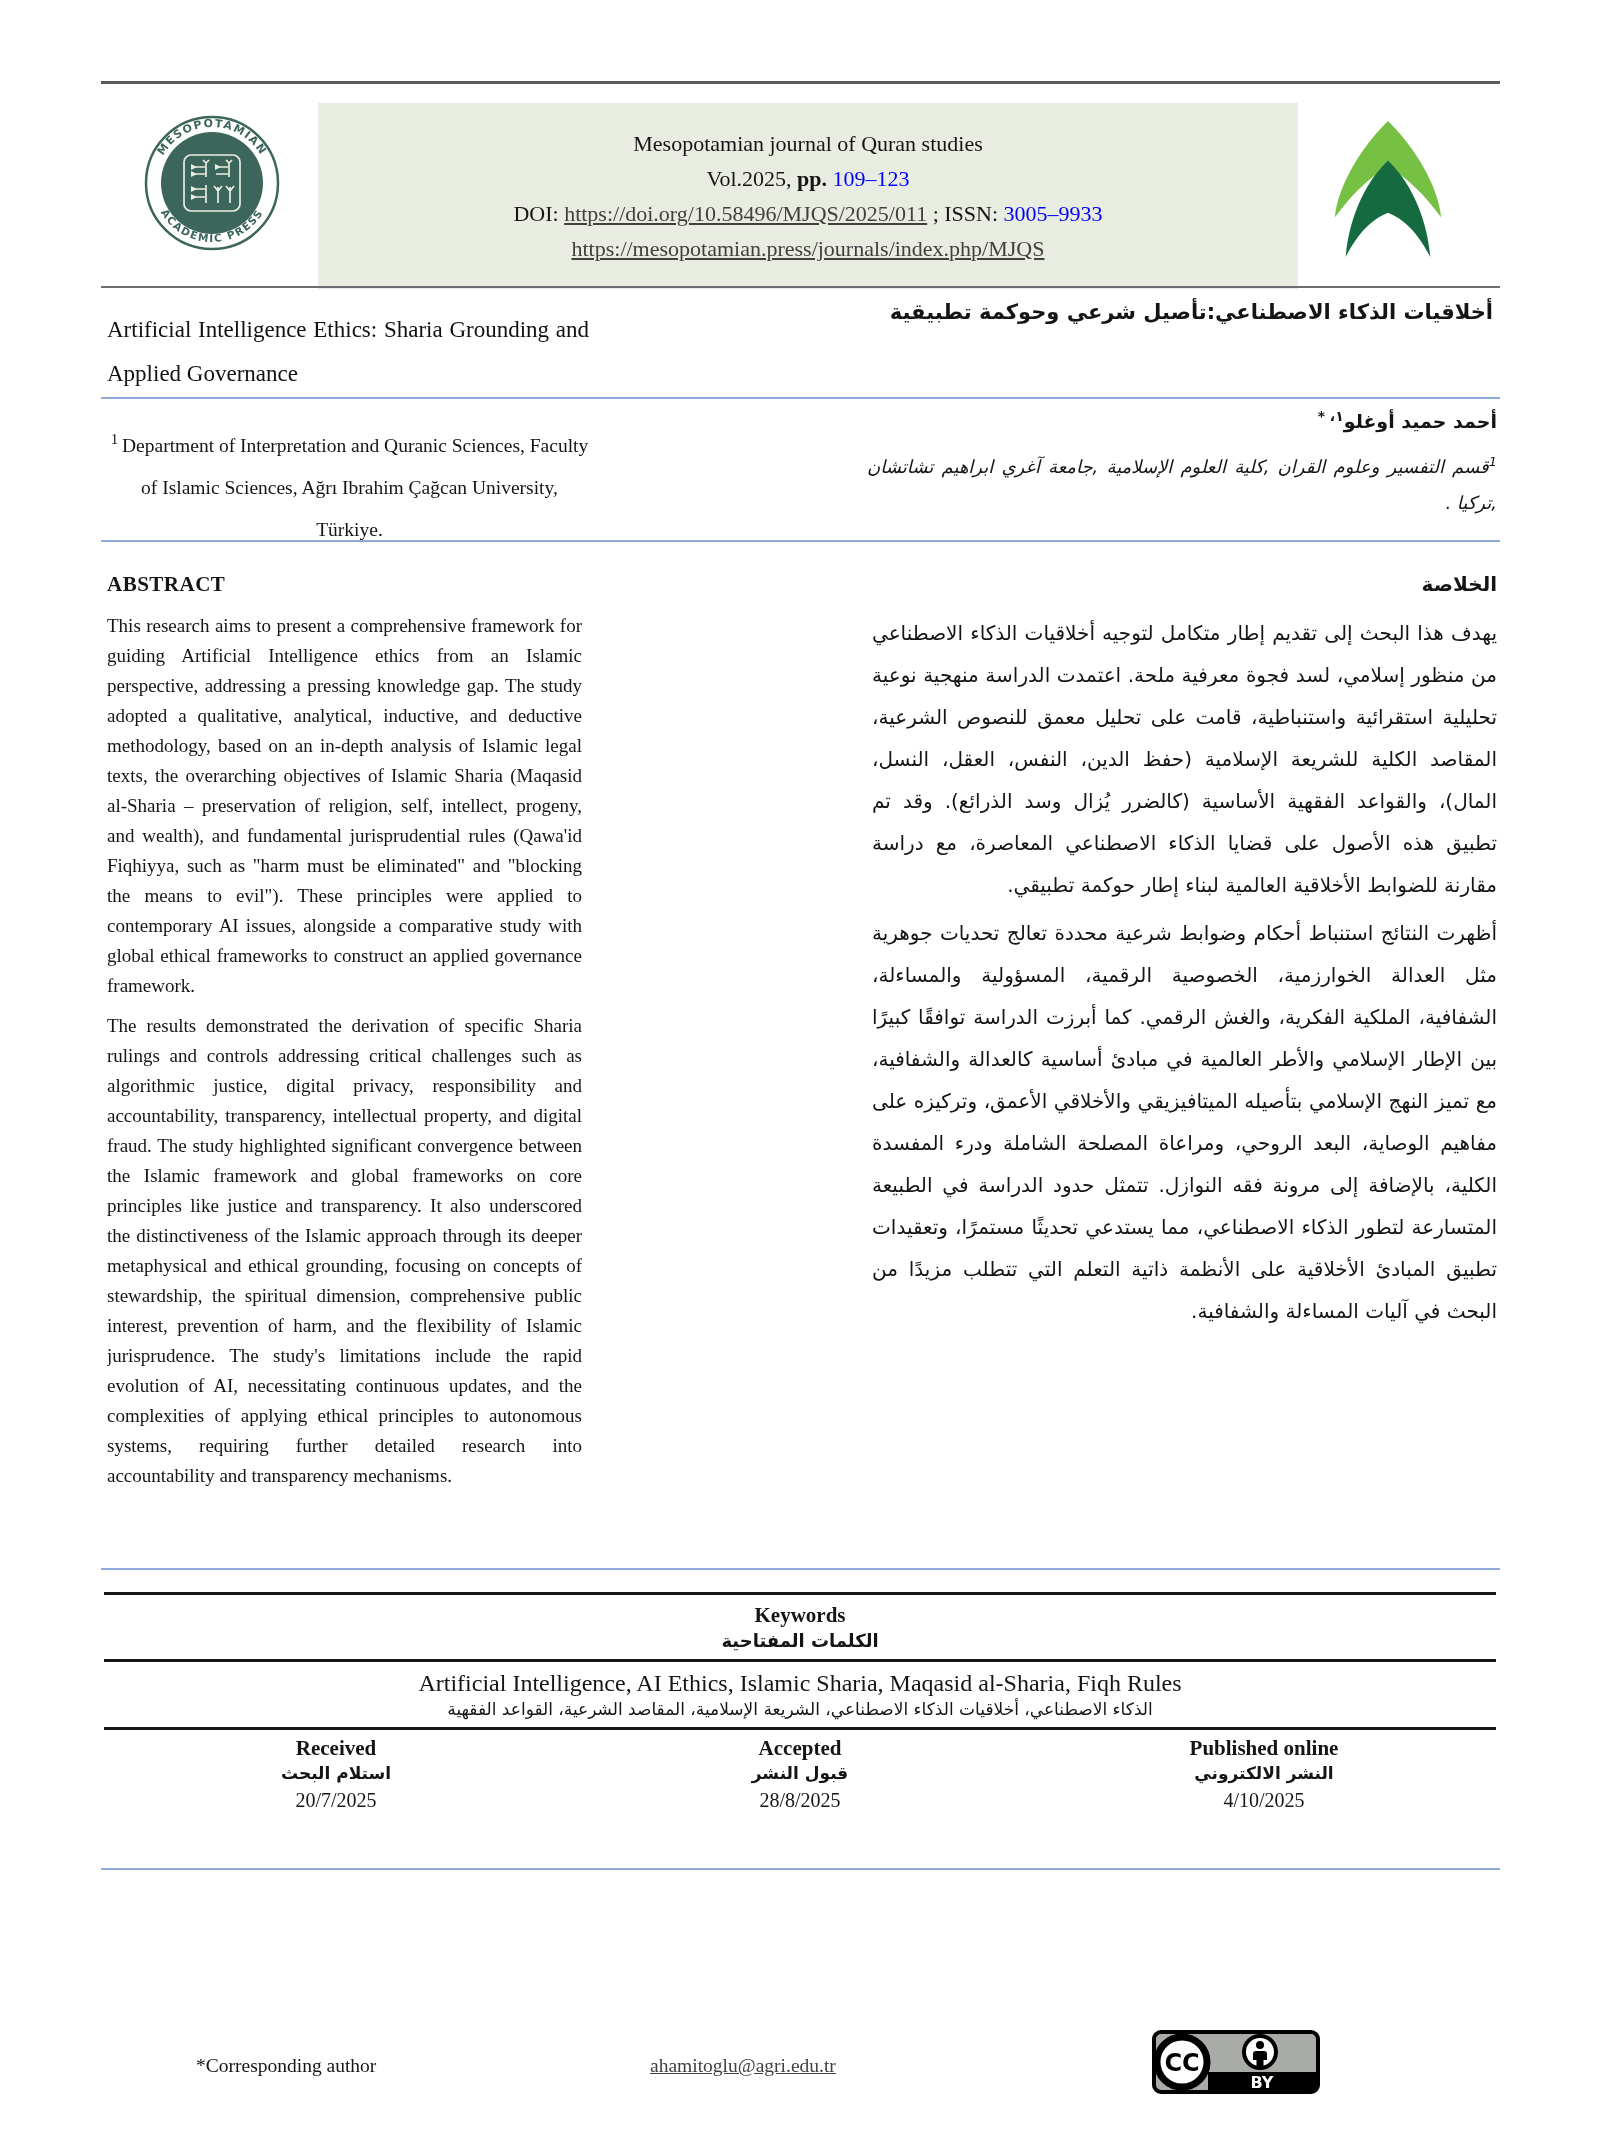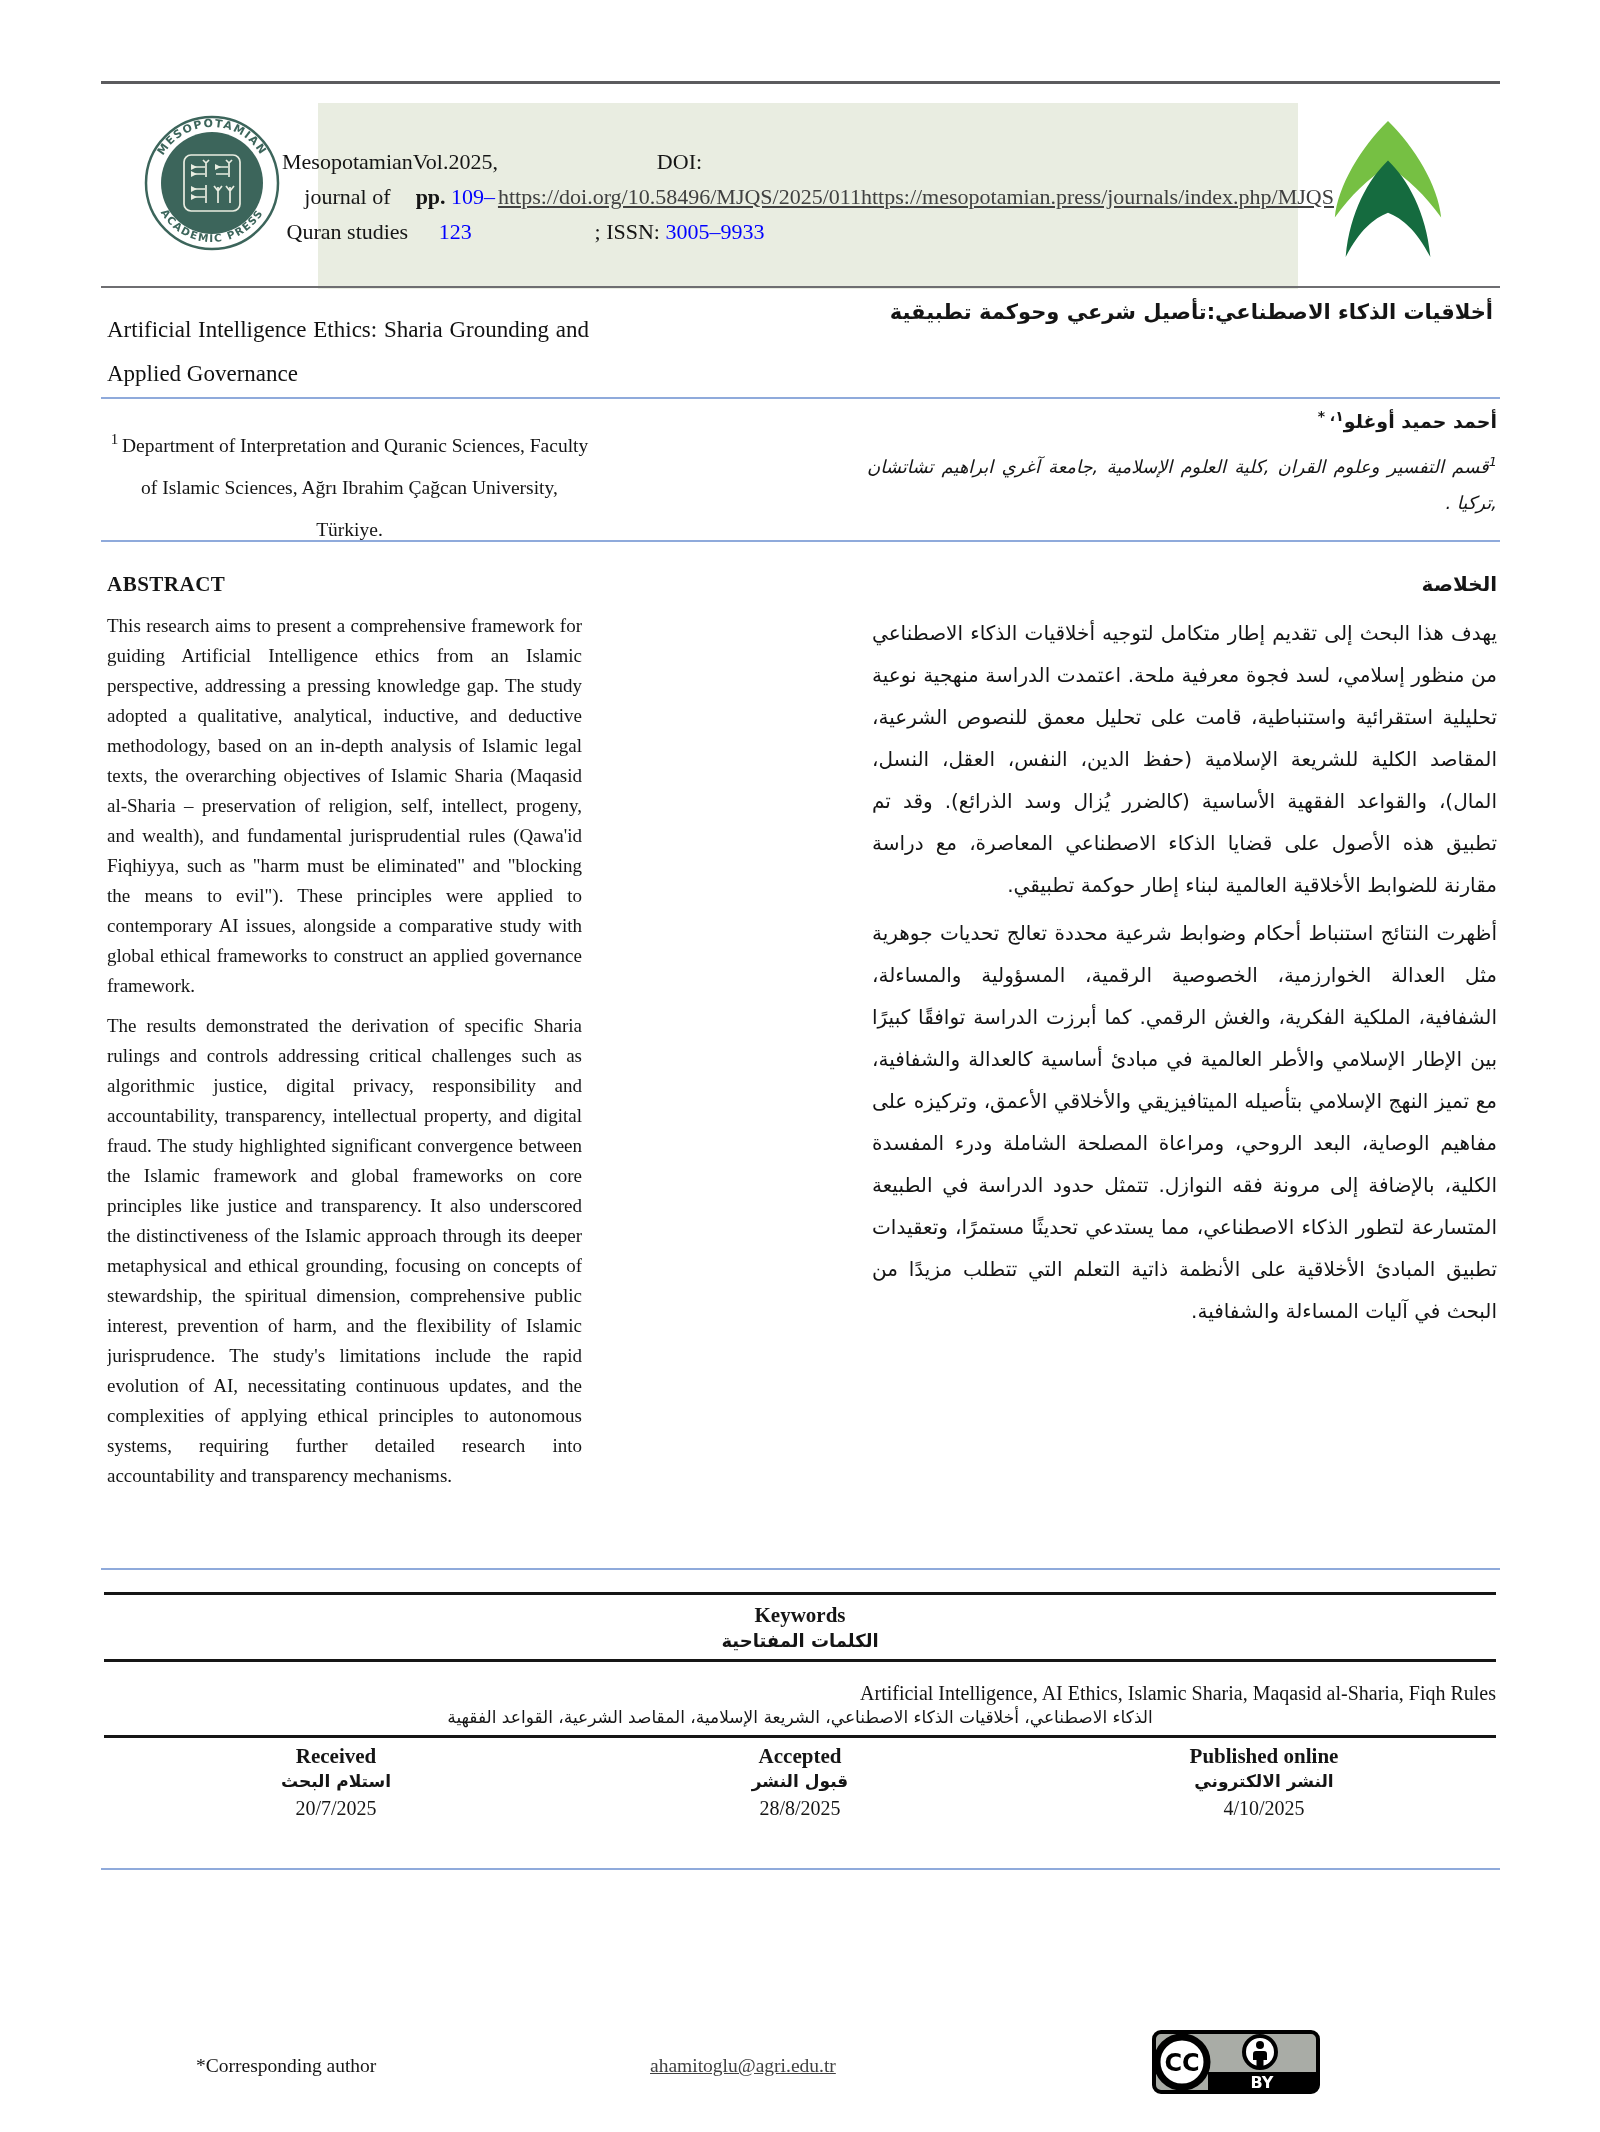--- a/index.html
+++ b/index.html
@@ -9,21 +9,21 @@
   }
   .rule-gray { position:absolute; left:101px; width:1399px; height:3px; background:#5b5b5e; }
   .rule-gray2 { position:absolute; left:101px; width:1399px; height:2px; background:#6e6e71; }
   .rule-blue { position:absolute; left:101px; width:1399px; height:2px; background:#8FAADB; }
 
   
   .header-row { position:absolute; left:100px; top:103px; width:1400px; display:flex; align-items:flex-start; }
   .press-logo { margin-left:42px; margin-top:10px; flex:0 0 auto; }
   .header-box {
     margin-left:36px; width:980px; min-height:170px; background:#E9EDE1;
-    display:flex; flex-direction:row; justify-content:center; align-items:center;
+    display:flex; flex-direction:column; justify-content:center; align-items:center;
     text-align:center; font-size:22px; line-height:35px; padding:8px 0;
   }
   .journal-logo { margin-left:26px; margin-top:16px; flex:0 0 auto; }
   .blue-link { color:#404040; text-decoration:underline; cursor:pointer; }
   .blue-text { color:#0000FF; text-decoration:none; }
   .bold { font-weight:bold; }
 
   
   .title-en { position:absolute; left:107px; top:308px; width:482px; font-size:23px; line-height:44px; color:#111; }
   .title-en .l1 { text-align:justify; text-align-last:justify; }
@@ -52,21 +52,21 @@
   .abs-left p { margin:0 0 10px 0; font-size:19px; line-height:30px; text-align:justify; }
   .abs-right { width:625px; max-height:1005px; overflow:hidden; direction:rtl; font-family:"DejaVu Sans", sans-serif; }
   .abs-right h3 { margin:0 0 16px 0; font-size:20px; font-weight:bold; }
   .abs-right p { margin:0 0 6px 0; font-size:20px; line-height:42px; text-align:justify; }
 
   
   .kw-table { position:absolute; left:104px; top:1592px; width:1392px; text-align:center; }
   .kw-rule { height:3px; background:#161616; }
   .kw-head-en { margin-top:8px; font-size:21px; font-weight:bold; }
   .kw-head-ar { margin:2px 0 8px 0; font-size:18px; font-weight:bold; font-family:"DejaVu Sans", sans-serif; direction:rtl; }
-  .kw-line-en { margin-top:20px; font-size:20px;text-align:right; }
+  .kw-line-en { margin-top:8px; font-size:24px; }
   .kw-line-ar { margin:2px 0 8px 0; font-size:17px; font-family:"DejaVu Sans", sans-serif; direction:rtl; }
   .dates-row { display:flex; margin-top:6px; }
   .date-col { flex:1; }
   .d-en { font-size:21px; font-weight:bold; }
   .d-ar { font-size:17px; font-weight:bold; font-family:"DejaVu Sans", sans-serif; direction:rtl; margin-top:2px; }
   .d-val { font-size:20px; margin-top:6px; }
 
   
   .corr { position:absolute; left:196px; top:2055px; font-size:19.5px; }
   .email { position:absolute; left:650px; top:2055px; font-size:19.5px; }

